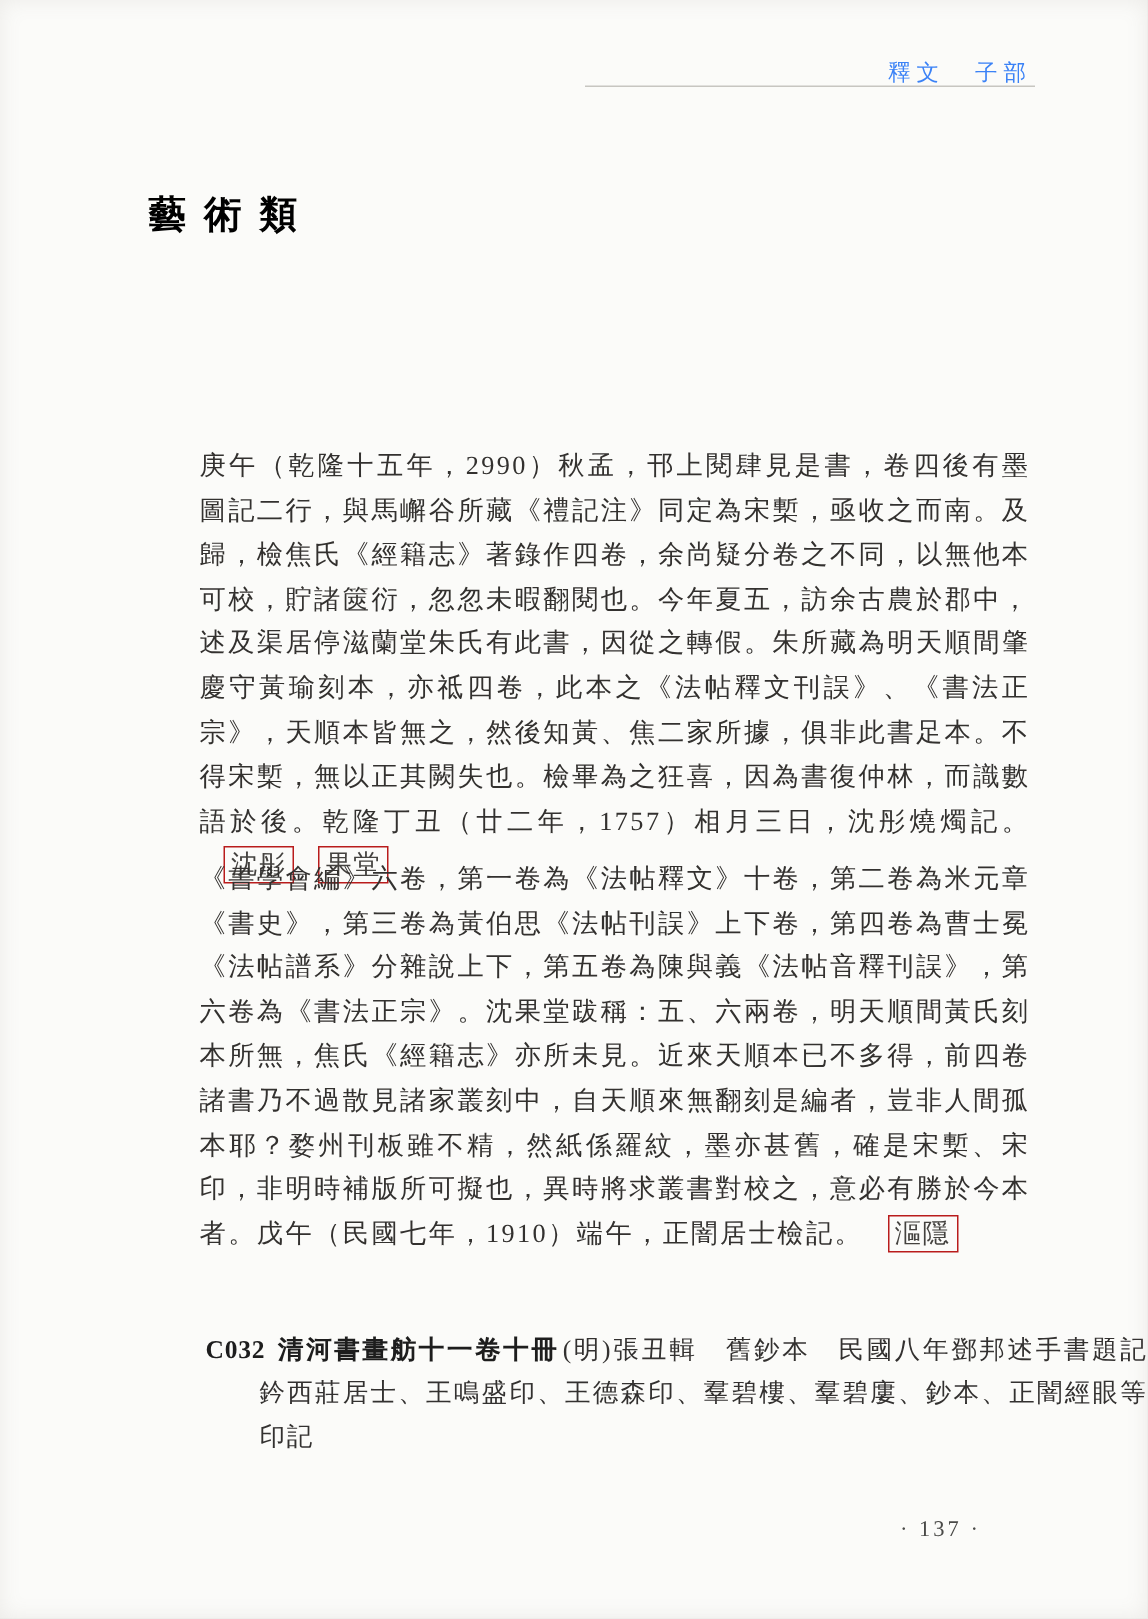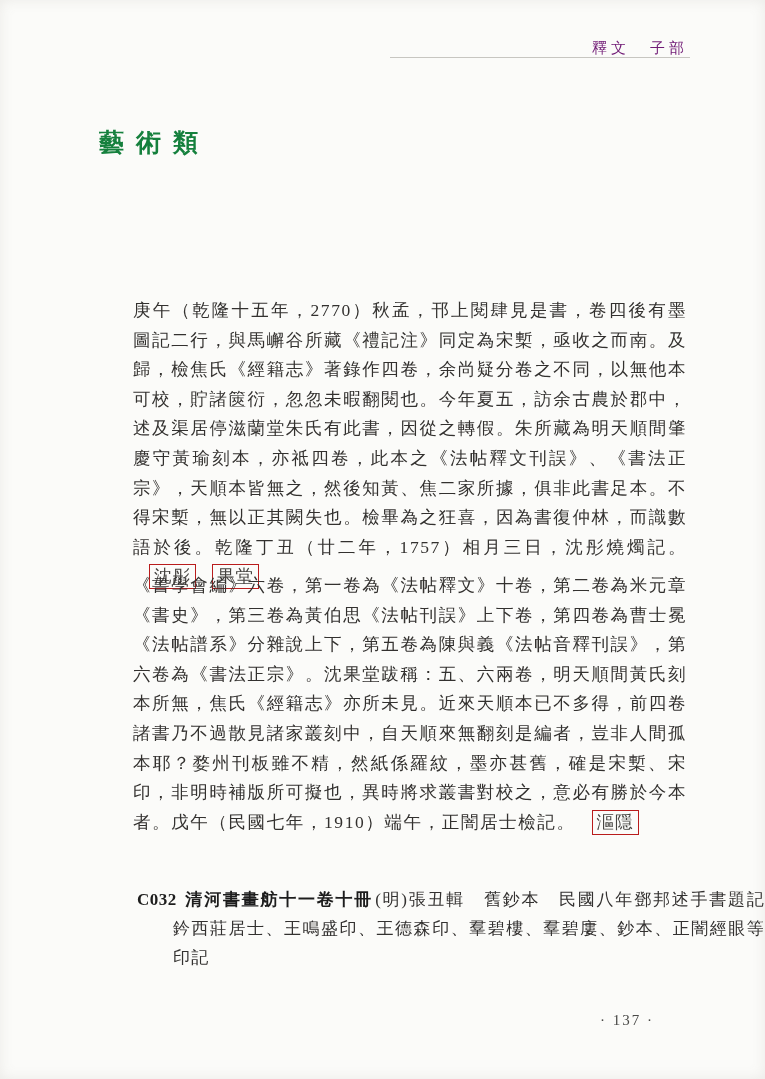--- a/index.html
+++ b/index.html
@@ -12,32 +12,32 @@
     width:765px;height:1079px;
     margin:0 auto;
     background:#fbfbf9;
     box-shadow:inset 0 0 14px rgba(120,118,110,0.12);
     overflow:hidden;
     color:#2b2b2b;
   }
   
   .running-head{
     position:absolute;top:39px;right:77px;
-    font-size:15px;color:#701a75;letter-spacing:4px;
+    font-size:15px;color:#3b82f6;letter-spacing:4px;
     white-space:nowrap;
   }
   .running-head .cat{margin-left:20px;}
   .head-rule{
     position:absolute;top:57px;left:390px;width:300px;height:1px;
     background:#c7c6c1;
   }
   
   .section-title{
     position:absolute;left:99px;top:126px;
-    font-size:25px;font-weight:bold;color:#15803d;
+    font-size:25px;font-weight:bold;color:#000000;
     letter-spacing:12px;white-space:nowrap;
   }
   
   .entry{
     position:absolute;left:97px;width:592px;
     font-size:17px;line-height:25px;letter-spacing:1.2px;
     text-align:justify;
     padding-left:36px;text-indent:-36px;
     color:#333130;
   }
@@ -74,21 +74,21 @@
 <div class="page">
 
   <div class="running-head">
     <span class="sec">釋文</span><span class="cat">子部</span>
   </div>
   <div class="head-rule"></div>
 
   <div class="section-title">藝術類</div>
 
 
-  <div class="para para-1"><span>庚午（乾隆十五年，2770）秋孟，邗上閱肆見是書，卷四後有墨圖記二行，與馬嶰谷所藏《禮記注》同定為宋槧，亟收之而南。及歸，檢焦氏《經籍志》著錄作四卷，余尚疑分卷之不同，以無他本可校，貯諸篋衍，忽忽未暇翻閱也。今年夏五，訪余古農於郡中，述及渠居停滋蘭堂朱氏有此書，因從之轉假。朱所藏為明天順間肇慶守黃瑜刻本，亦祗四卷，此本之《法帖釋文刊誤》、《書法正宗》，天順本皆無之，然後知黃、焦二家所據，俱非此書足本。不得宋槧，無以正其闕失也。檢畢為之狂喜，因為書復仲林，而識數語於後。乾隆丁丑（廿二年，1757）相月三日，沈彤燒燭記。</span><span class="seal">沈彤</span><span class="seal">果堂</span></div>
+  <div class="para para-1"><span>庚午（乾隆十五年，2990）秋孟，邗上閱肆見是書，卷四後有墨圖記二行，與馬嶰谷所藏《禮記注》同定為宋槧，亟收之而南。及歸，檢焦氏《經籍志》著錄作四卷，余尚疑分卷之不同，以無他本可校，貯諸篋衍，忽忽未暇翻閱也。今年夏五，訪余古農於郡中，述及渠居停滋蘭堂朱氏有此書，因從之轉假。朱所藏為明天順間肇慶守黃瑜刻本，亦祗四卷，此本之《法帖釋文刊誤》、《書法正宗》，天順本皆無之，然後知黃、焦二家所據，俱非此書足本。不得宋槧，無以正其闕失也。檢畢為之狂喜，因為書復仲林，而識數語於後。乾隆丁丑（廿二年，1757）相月三日，沈彤燒燭記。</span><span class="seal">沈彤</span><span class="seal">果堂</span></div>
 
   <div class="para para-2"><span>《書學會編》六卷，第一卷為《法帖釋文》十卷，第二卷為米元章《書史》，第三卷為黃伯思《法帖刊誤》上下卷，第四卷為曹士冕《法帖譜系》分雜說上下，第五卷為陳與義《法帖音釋刊誤》，第六卷為《書法正宗》。沈果堂跋稱：五、六兩卷，明天順間黃氏刻本所無，焦氏《經籍志》亦所未見。近來天順本已不多得，前四卷諸書乃不過散見諸家叢刻中，自天順來無翻刻是編者，豈非人間孤本耶？婺州刊板雖不精，然紙係羅紋，墨亦甚舊，確是宋槧、宋印，非明時補版所可擬也，異時將求叢書對校之，意必有勝於今本者。戊午（民國七年，1910）端午，正闇居士檢記。</span><span class="seal">漚隱</span></div>
 
   <div class="entry entry-c032"><span class="entry-id">C032</span><span class="entry-title">清河書畫舫十一卷十冊</span><span class="entry-desc">(明)張丑輯　舊鈔本　民國八年鄧邦述手書題記　鈐西莊居士、王鳴盛印、王德森印、羣碧樓、羣碧廔、鈔本、正闇經眼等印記</span></div>
 
   <div class="folio">· 137 ·</div>
 
 </div>
 
 </body></html>

